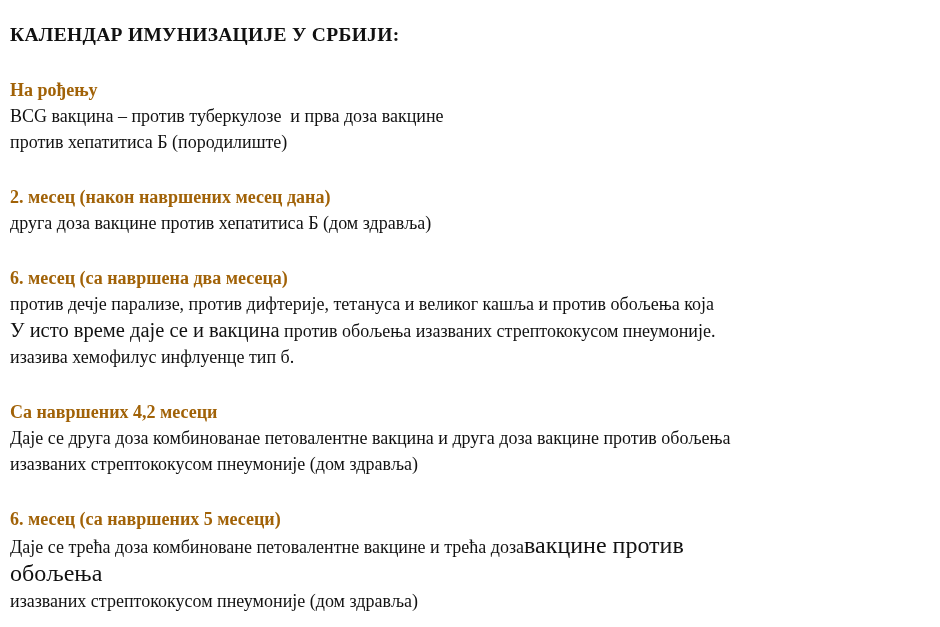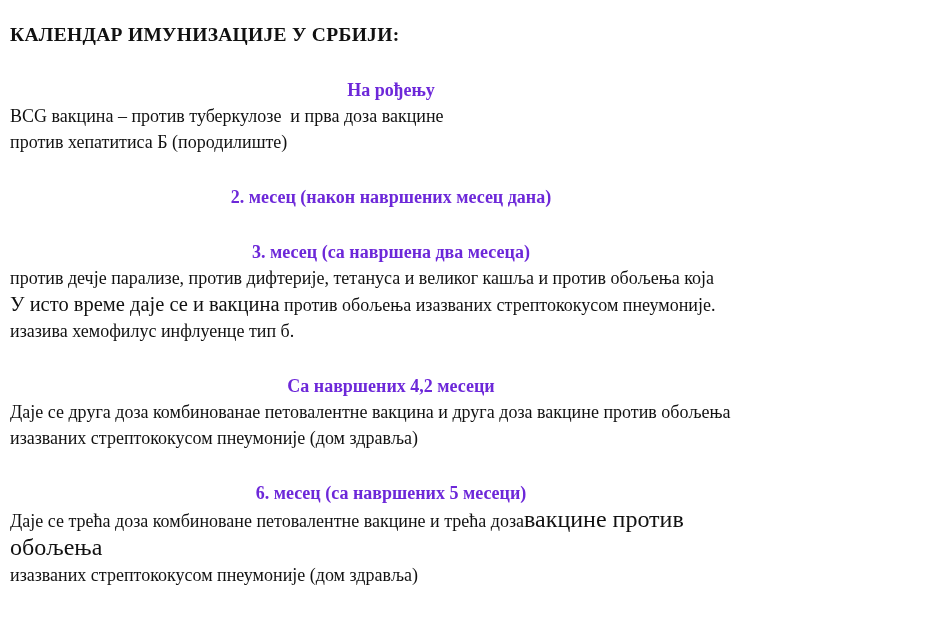--- a/index.html
+++ b/index.html
@@ -24,22 +24,21 @@
     font-weight: bold;
     line-height: 26px;
     letter-spacing: 0.3px;
     color: #111111;
   }
   .section-heading {
     margin: 29px 0 0 0;
     font-size: 18px;
     font-weight: bold;
     line-height: 26px;
-    color: #6d28d9;
-    text-align: center;
+    color: #a16207;
   }
   .section-line {
     font-size: 17.5px;
     line-height: 26px;
     white-space: pre-wrap;
     color: #111111;
   }
   .sz-base { font-size: 18px; }
   .sz-md   { font-size: 24px; }
   .sz-lg   { font-size: 20.5px; }
@@ -50,23 +49,24 @@
 <div class="page">
   <h1 class="doc-title">КАЛЕНДАР ИМУНИЗАЦИЈЕ У СРБИЈИ:</h1>
   <div id="sections">
       <section>
         <h2 class="section-heading">На рођењу</h2>
         <div class="section-line"><span class="sz-base">BCG вакцина – против туберкулозе  и прва доза вакцине</span></div>
         <div class="section-line"><span class="sz-base">против хепатитиса Б (породилиште)</span></div>
       </section>
       <section>
         <h2 class="section-heading">2. месец (након навршених месец дана)</h2>
+        <div class="section-line"><span class="sz-base">друга доза вакцине против хепатитиса Б (дом здравља)</span></div>
       </section>
       <section>
-        <h2 class="section-heading">3. месец (са навршена два месеца)</h2>
+        <h2 class="section-heading">6. месец (са навршена два месеца)</h2>
         <div class="section-line"><span class="sz-base">против дечје парализе, против дифтерије, тетануса и великог кашља и против обољења која</span></div>
         <div class="section-line"><span class="sz-lg">У исто време даје се и вакцина</span><span class="sz-base"> против обољења изазваних стрептококусом пнеумоније.</span></div>
         <div class="section-line"><span class="sz-base">изазива хемофилус инфлуенце тип б.</span></div>
       </section>
       <section>
         <h2 class="section-heading">Са навршених 4,2 месеци</h2>
         <div class="section-line"><span class="sz-base">Даје се друга доза комбинованае петовалентне вакцина и друга доза вакцине против обољења</span></div>
         <div class="section-line"><span class="sz-base">изазваних стрептококусом пнеумоније (дом здравља)</span></div>
       </section>
       <section>

